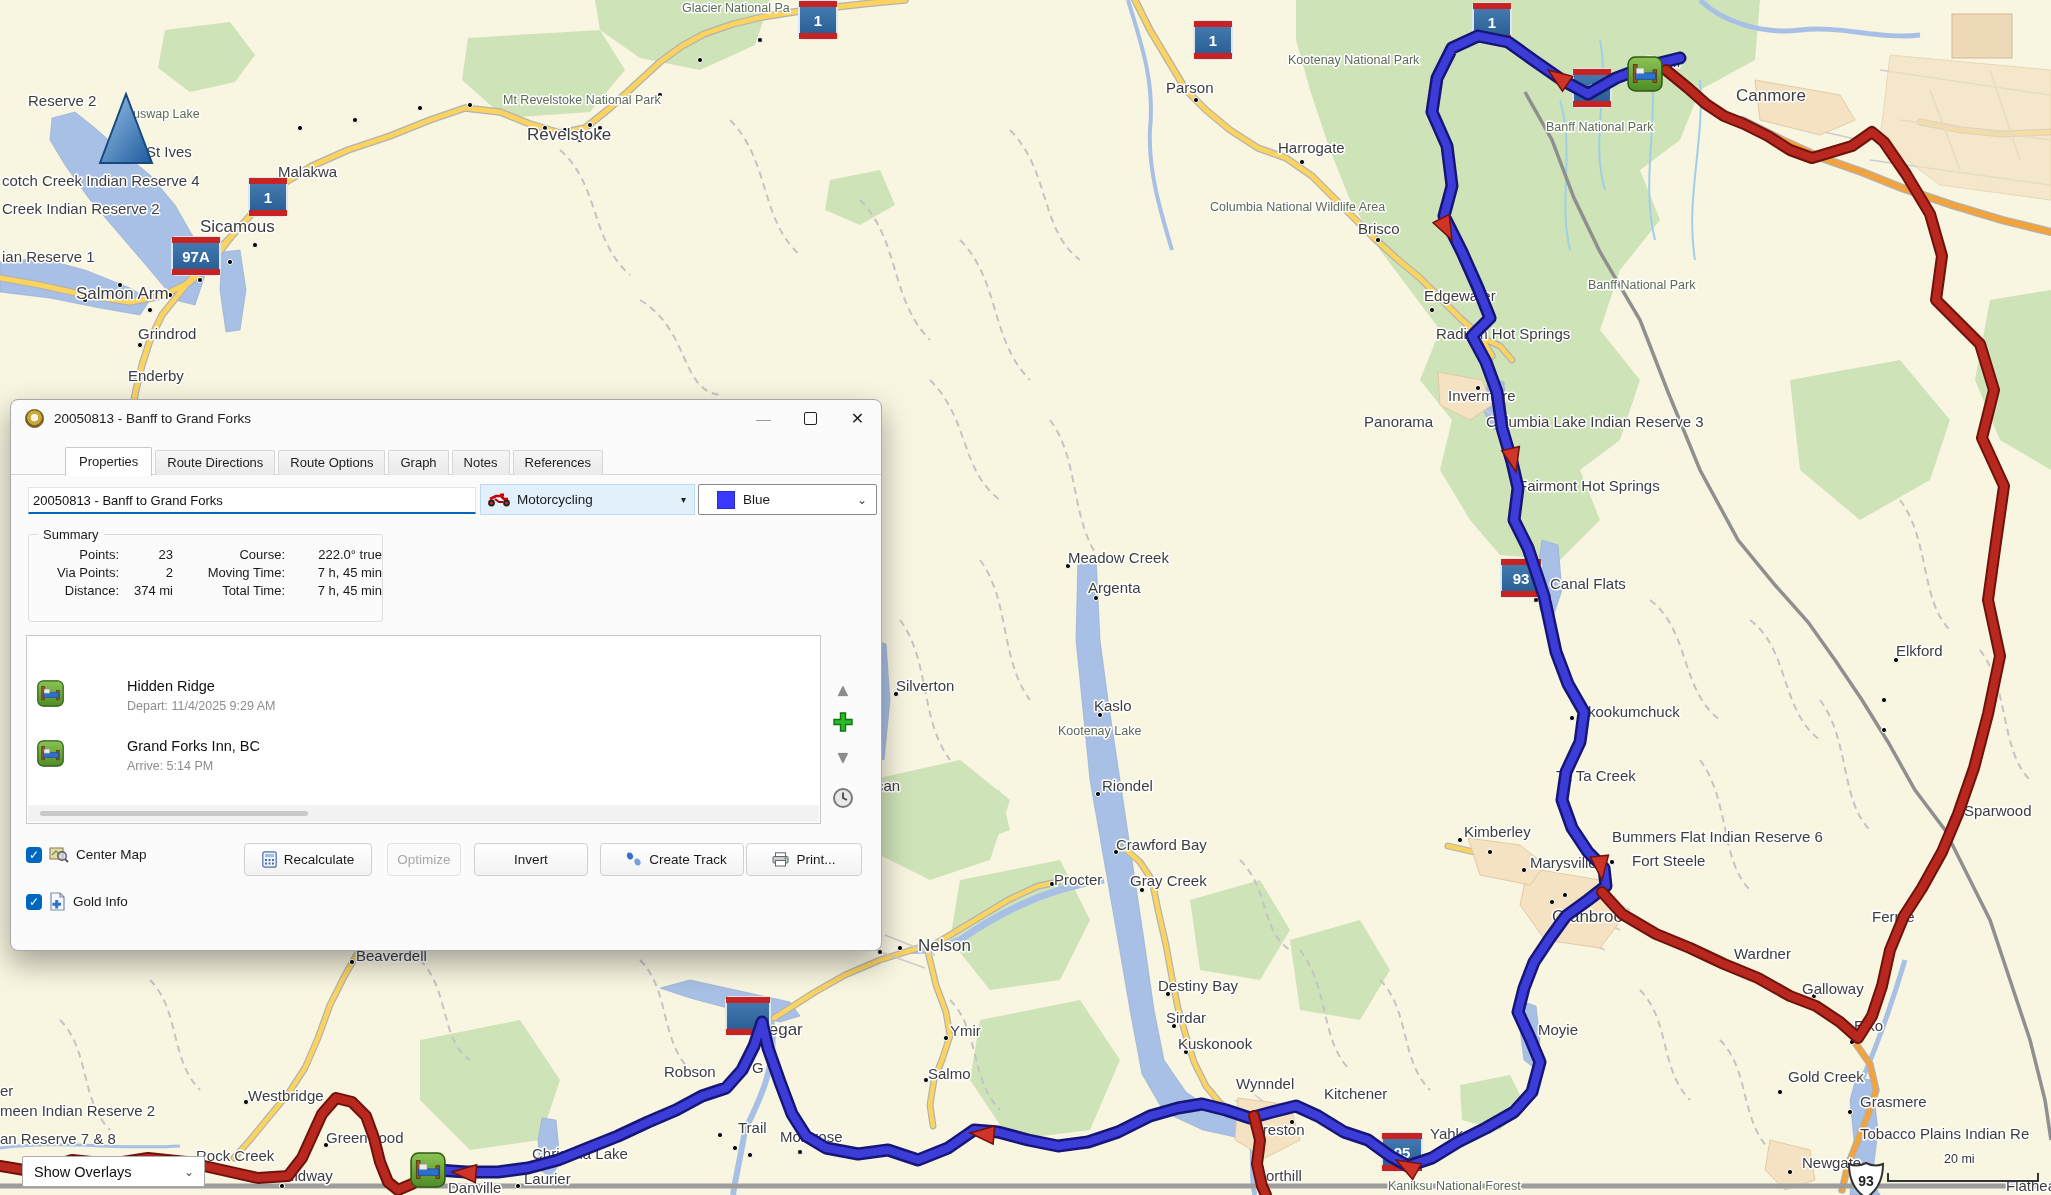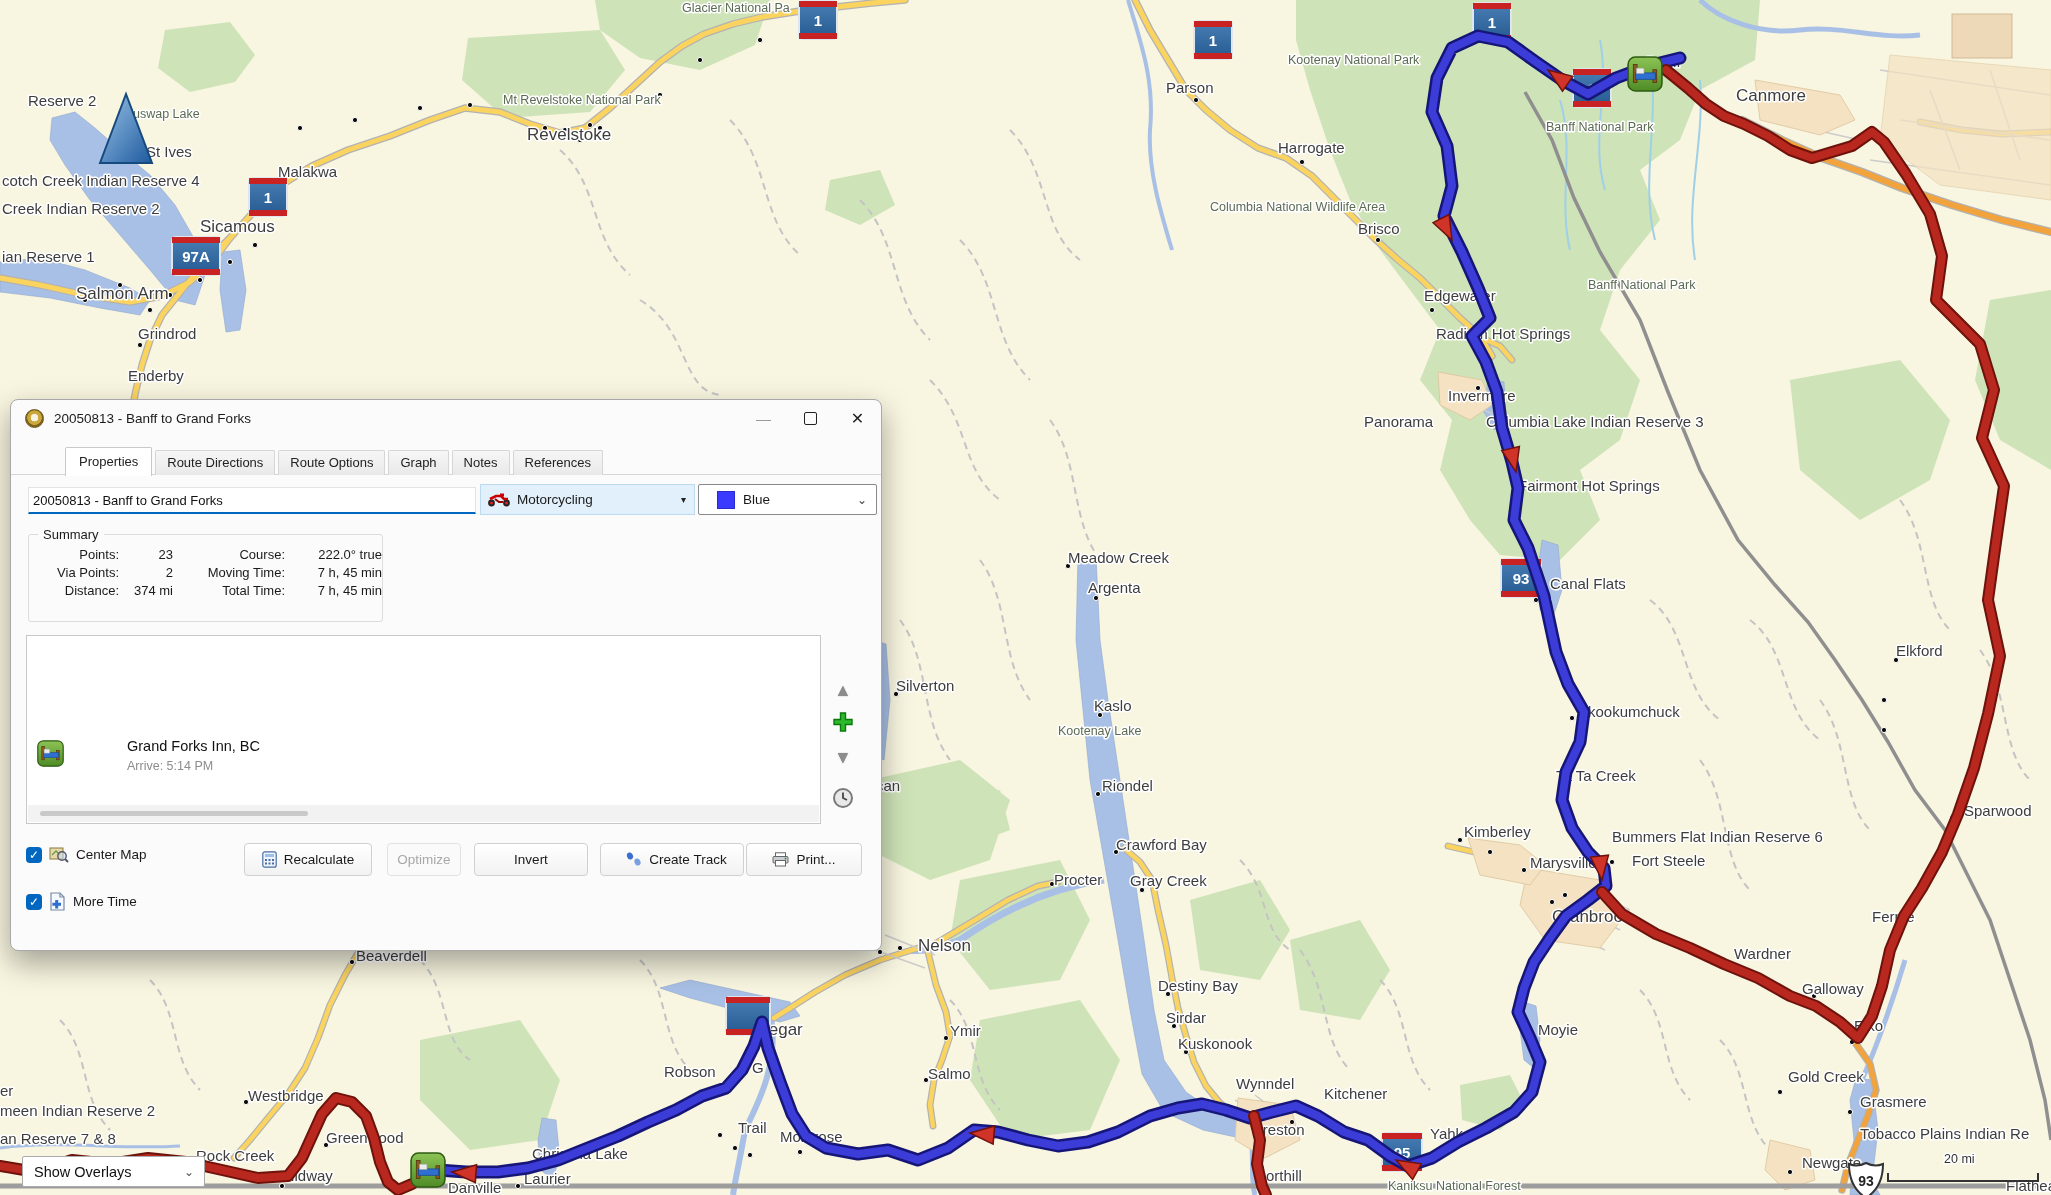--- a/index.html
+++ b/index.html
@@ -602,20 +602,27 @@
               <td class="l">Distance:</td>
               <td class="v">374 mi</td>
               <td class="l2">Total Time:</td>
               <td class="v2">7 h, 45 min</td>
             </tr>
     </tbody>
         </table>
   </div>
 
   <div class="listbox">
+    <div class="vrow" style="top:38px;">
+      <svg class="wpicon" width="27" height="27">
+            <use href="#wp" width="27" height="27"></use>
+          </svg>
+      <div class="vname">Hidden Ridge</div>
+      <div class="vdet">Depart: 11/4/2025 9:29 AM</div>
+    </div>
     <div class="vrow" style="top:98px;">
       <svg class="wpicon" width="27" height="27">
             <use href="#wp" width="27" height="27"></use>
           </svg>
       <div class="vname">Grand Forks Inn, BC</div>
       <div class="vdet">Arrive: 5:14 PM</div>
     </div>
     <div class="hscroll">
           <div class="hthumb"></div>
         </div>
@@ -688,17 +695,17 @@
     <span>Print...</span>
   </div>
 
   <div class="cbrow" style="left:15px;top:492px;">
     <span class="cb">✓</span>
     <svg width="17" height="19" viewBox="0 0 17 19">
       <path d="M2,1 h9 l4,4 v13 h-13 Z" fill="#f4f8ff" stroke="#7a8aa5" stroke-width="1.2"></path>
       <path d="M11,1 v4 h4" fill="none" stroke="#7a8aa5" stroke-width="1.2"></path>
       <path d="M6.2,8 h3 v2.8 H12 v3 H9.2 v2.8 h-3 v-2.8 H3.4 v-3 h2.8 Z" fill="#2f6fd0"></path>
     </svg>
-    <span>More Time</span>
+    <span>Gold Info</span>
   </div>
 </div>
 
 </div>
 
 </body></html>

